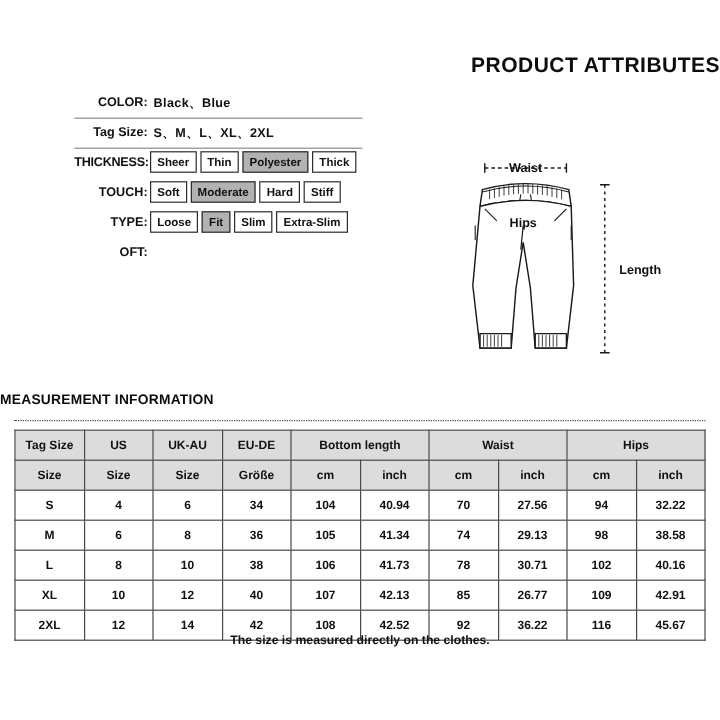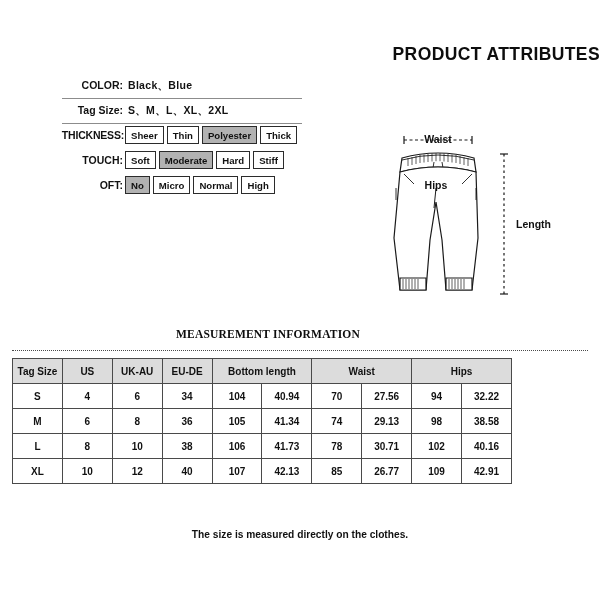--- a/index.html
+++ b/index.html
@@ -105,40 +105,39 @@
   .illustration svg {
     display: block;
   }
 
   
   .measure-title {
     position: absolute;
     left: 0;
     top: 328px;
     width: 536px;
-    text-align: center;
+    text-align: left;
     font-size: 11.5px;
     font-weight: bold;
     color: #0d0d0d;
     letter-spacing: 0.2px;
-    font-family: Liberation Serif, serif;
   }
   .dotted-divider {
     position: absolute;
     left: 12px;
     top: 350px;
     width: 576px;
     border-top: 1.4px dotted #4a4a4a;
   }
 
   table.size-table {
     position: absolute;
     left: 12px;
     top: 358px;
-    width: 500px;
+    width: 576px;
     border-collapse: collapse;
     table-layout: fixed;
   }
   table.size-table th,
   table.size-table td {
     border: 1.2px solid #4a4a4a;
     text-align: center;
     font-size: 10px;
     font-weight: bold;
     color: #111111;
@@ -196,29 +195,32 @@
   <div class="attr-row">
     <span class="attr-label">TOUCH:</span>
     <div class="pill-row">
       <div class="pill">Soft</div>
       <div class="pill selected">Moderate</div>
       <div class="pill">Hard</div>
       <div class="pill">Stiff</div>
     </div>
   </div>
 
+  <div class="attr-row">
+    <span class="attr-label">TYPE:</span>
+    <div class="pill-row">
+      <div class="pill">Loose</div>
+      <div class="pill selected">Fit</div>
+      <div class="pill">Slim</div>
+      <div class="pill">Extra-Slim</div>
+    </div>
+  </div>
 
   <div class="attr-row">
     <span class="attr-label">OFT:</span>
-    <div class="pill-row">
-      <div class="pill selected">No</div>
-      <div class="pill">Micro</div>
-      <div class="pill">Normal</div>
-      <div class="pill">High</div>
-    </div>
   </div>
 </div>
 
 <div class="illustration">
   <svg width="215" height="195" viewBox="0 0 215 195" xmlns="http://www.w3.org/2000/svg">
     <g stroke="#1a1a1a" fill="none" stroke-width="1.2">
 
       <line x1="22" y1="12" x2="90" y2="12" stroke-dasharray="3,2.5"></line>
       <line x1="22" y1="8" x2="22" y2="16"></line>
       <line x1="90" y1="8" x2="90" y2="16"></line>
@@ -293,20 +295,32 @@
   <thead>
     <tr>
       <th>Tag Size</th>
       <th>US</th>
       <th>UK-AU</th>
       <th>EU-DE</th>
       <th colspan="2">Bottom length</th>
       <th colspan="2">Waist</th>
       <th colspan="2">Hips</th>
     </tr>
+    <tr>
+        <th>Size</th>
+        <th>Size</th>
+        <th>Size</th>
+        <th>Größe</th>
+      <th>cm</th>
+      <th>inch</th>
+      <th>cm</th>
+      <th>inch</th>
+      <th>cm</th>
+      <th>inch</th>
+    </tr>
   </thead>
   <tbody>
       <tr>
         <td>S</td>
         <td>4</td>
         <td>6</td>
         <td>34</td>
         <td>104</td>
         <td>40.94</td>
         <td>70</td>
@@ -343,18 +357,30 @@
         <td>10</td>
         <td>12</td>
         <td>40</td>
         <td>107</td>
         <td>42.13</td>
         <td>85</td>
         <td>26.77</td>
         <td>109</td>
         <td>42.91</td>
       </tr>
+      <tr>
+        <td>2XL</td>
+        <td>12</td>
+        <td>14</td>
+        <td>42</td>
+        <td>108</td>
+        <td>42.52</td>
+        <td>92</td>
+        <td>36.22</td>
+        <td>116</td>
+        <td>45.67</td>
+      </tr>
     </tbody>
 </table>
 
 <div class="footnotes">
   <div class="footnote">The size is measured directly on the clothes.</div>
 </div>
 
 </body></html>

